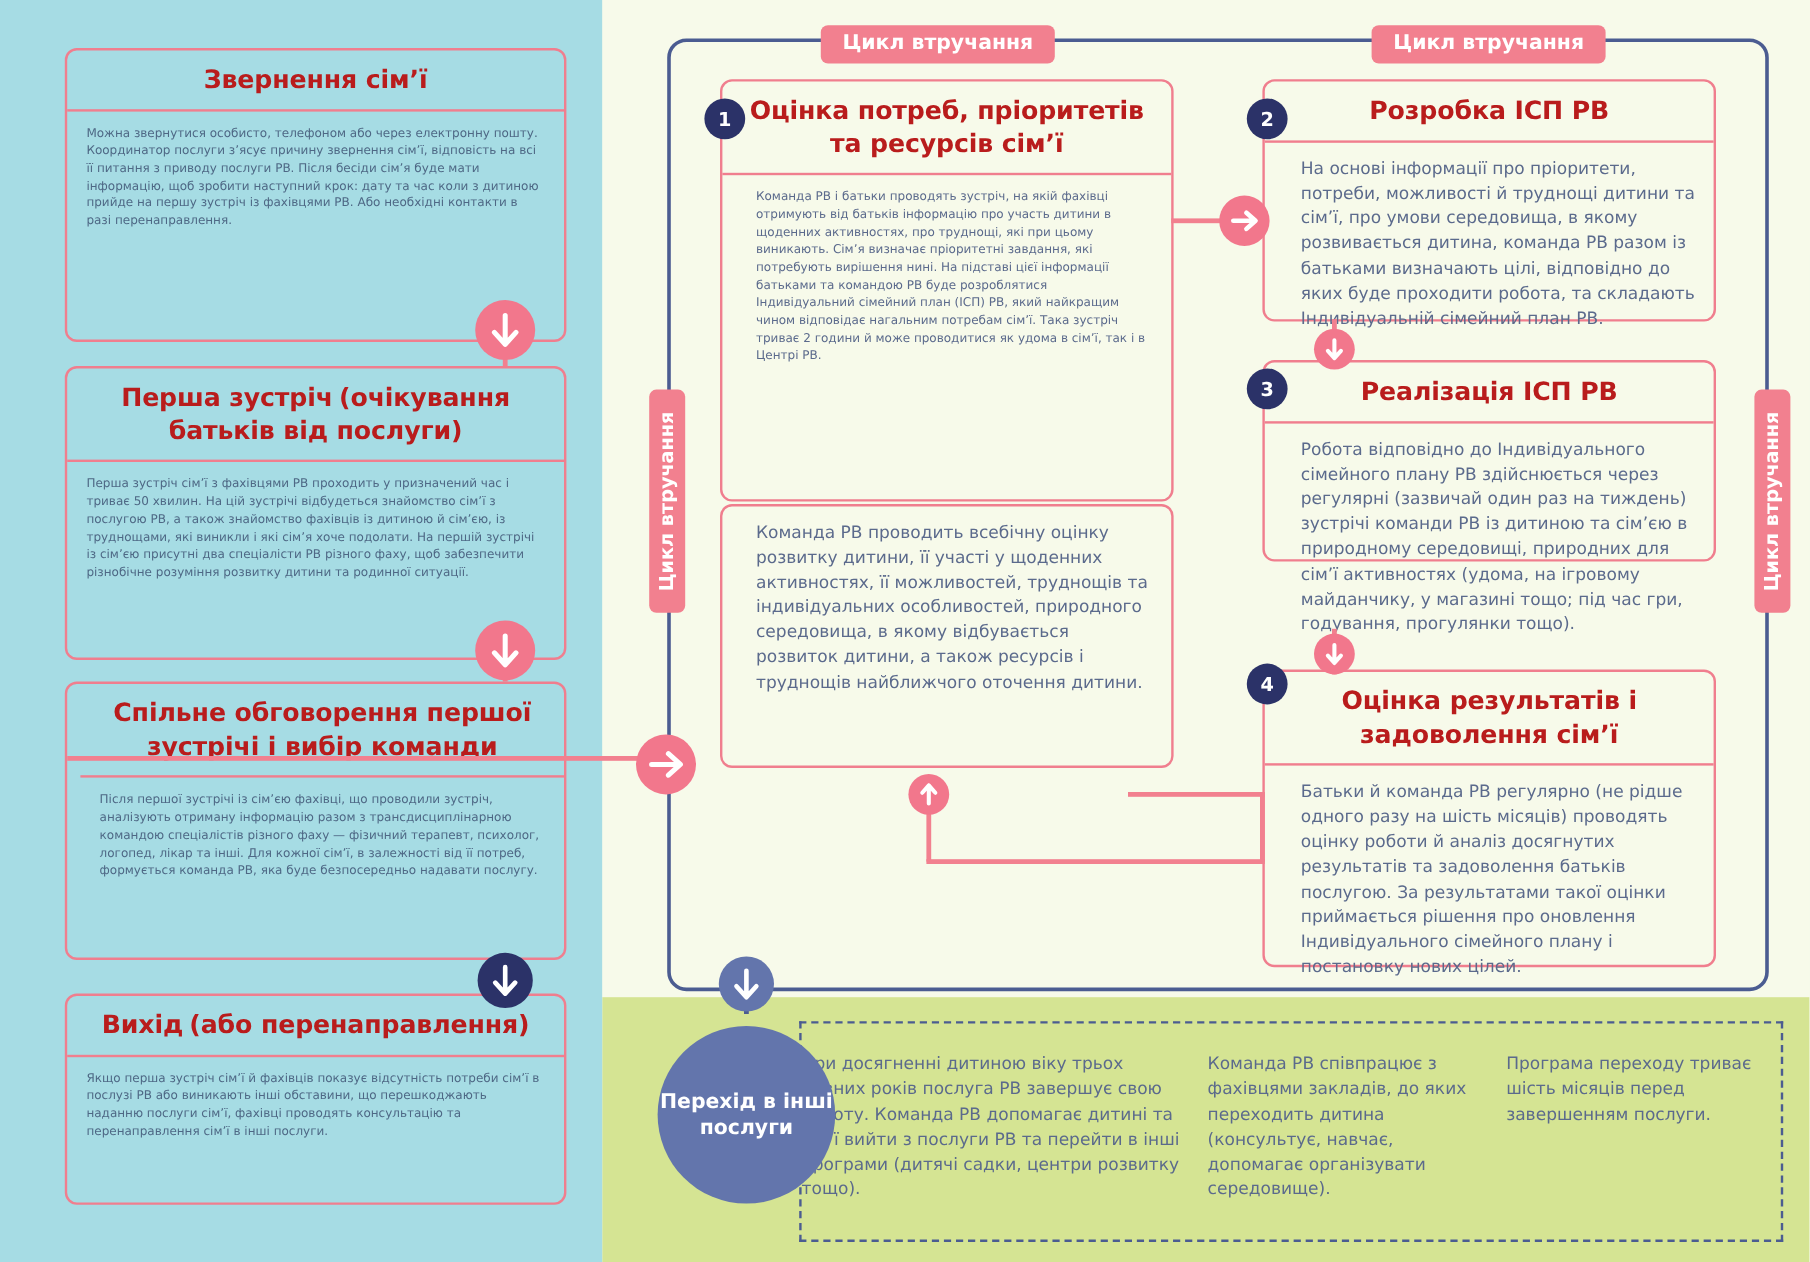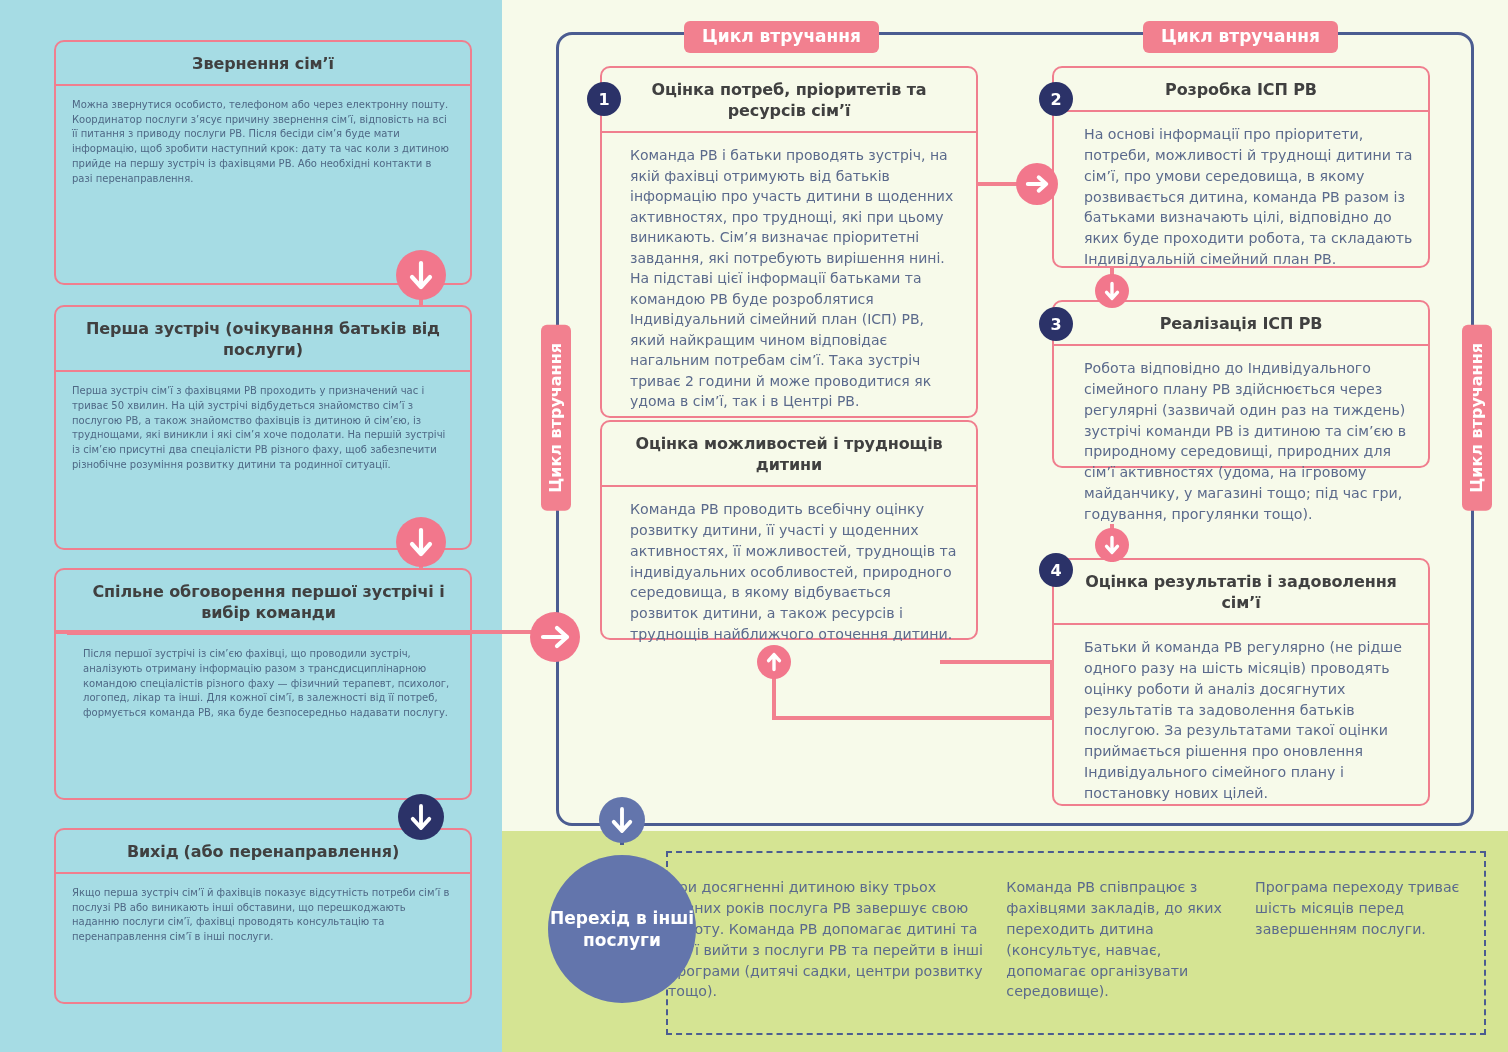--- a/index.html
+++ b/index.html
@@ -31,23 +31,23 @@
     border:2px solid #f07e8e;
     border-radius:10px;
     background:transparent;
   }
   .card .card-head{
     border-bottom:2px solid #f07e8e;
     padding:11px 14px 10px;
     text-align:center;
   }
   .card .card-title{
-    color:#404040;
-    font-weight:bold;
-    font-size:16px;
+    color:#b91c1c;
+    font-weight:bold;
+    font-size:21px;
     line-height:1.32;
     letter-spacing:-0.1px;
     text-align:right;
   }
   .card .card-body{
     padding:12px 16px 12px 16px;
     color:#5b6a8c;
     font-size:10px;
     line-height:1.47;
   }
@@ -100,21 +100,21 @@
   }
   #banner-left-vert { left:541px; top:325px; }
   #banner-right-vert{ left:1462px; top:325px; }
 
   
   #card-ocinka-potreb { left:600px; top:66px;  width:378px; height:352px; }
   #card-ocinka-mozhl  { left:600px; top:420px; width:378px; height:220px; }
 
   #card-ocinka-potreb .card-body,
   #card-ocinka-mozhl .card-body { padding-left:28px; padding-right:18px; }
-  #card-ocinka-potreb .card-body { font-size:14px; line-height:1.465; }
+  #card-ocinka-potreb .card-body { font-size:10px; line-height:1.465; }
   #card-ocinka-mozhl .card-body  { font-size:14.2px; line-height:1.465; }
 
   
   #card-rozrobka  { left:1052px; top:66px;  width:378px; height:202px; }
   #card-realizac  { left:1052px; top:300px; width:378px; height:168px; }
   #card-ocinka-rez{ left:1052px; top:558px; width:378px; height:248px; }
 
   #card-rozrobka .card-body,
   #card-realizac .card-body,
   #card-ocinka-rez .card-body { padding-left:30px; padding-right:14px;
@@ -283,23 +283,20 @@
 </div>
 
 <div class="card" id="card-ocinka-potreb">
   <div class="card-head">
     <span class="card-title">Оцінка потреб, пріоритетів та ресурсів сім’ї</span>
   </div>
   <div class="card-body">Команда РВ і батьки проводять зустріч, на якій фахівці отримують від батьків інформацію про участь дитини в щоденних активностях, про труднощі, які при цьому виникають. Сім’я визначає пріоритетні завдання, які потребують вирішення нині. На підставі цієї інформації батьками та командою РВ буде розроблятися Індивідуальний сімейний план (ІСП) РВ, який найкращим чином відповідає нагальним потребам сім’ї. Така зустріч триває 2 години й може проводитися як удома в сім’ї, так і в Центрі РВ.</div>
 </div>
 
 <div class="card" id="card-ocinka-mozhl">
-  <div class="card-head">
-    <span class="card-title">Оцінка можливостей і труднощів дитини</span>
-  </div>
   <div class="card-body">Команда РВ проводить всебічну оцінку розвитку дитини, її участі у щоденних активностях, її можливостей, труднощів та індивідуальних особливостей, природного середовища, в якому відбувається розвиток дитини, а також ресурсів і труднощів найближчого оточення дитини.</div>
 </div>
 
 <div class="card" id="card-rozrobka">
   <div class="card-head">
     <span class="card-title">Розробка ІСП РВ</span>
   </div>
   <div class="card-body">На основі інформації про пріоритети, потреби, можливості й труднощі дитини та сім’ї, про умови середовища, в якому розвивається дитина, команда РВ разом із батьками визначають цілі, відповідно до яких буде проходити робота, та складають Індивідуальній сімейний план РВ.</div>
 </div>
 

